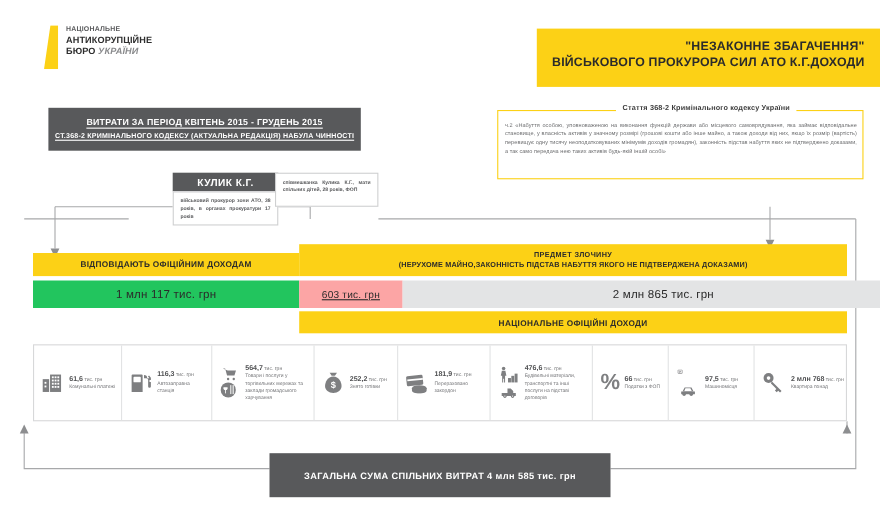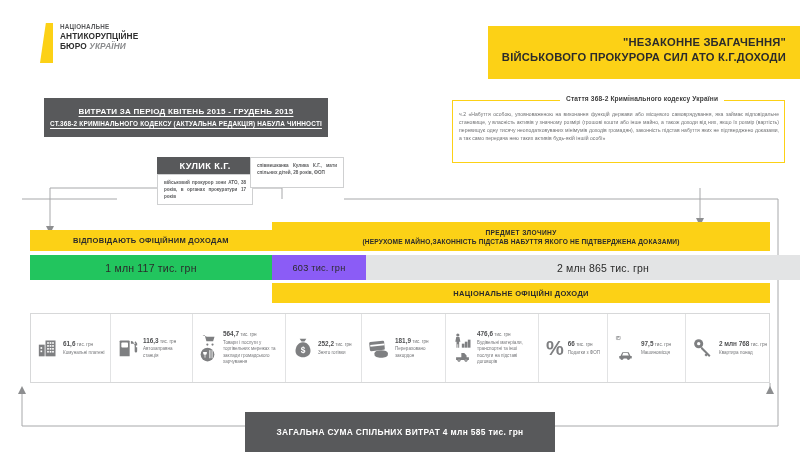--- a/index.html
+++ b/index.html
@@ -97,21 +97,21 @@
   #label-exceed {
     left: 272px; top: 283px; width: 498px; height: 20px;
     font-size: 7.5px;
   }
 
   .bar-value {
     position: absolute; display: flex; align-items: center; justify-content: center;
     font-size: 10.5px; color: #2b2b2b; letter-spacing: .2px; font-weight: 500;
   }
   #val-legal { left: 30px; top: 255px; width: 242px; height: 25px; background: #22c55e; }
-  #val-mid   { left: 272px; top: 255px; width: 94px; height: 25px; background: #8b5cf6; font-size: 9.2px; }
+  #val-mid   { left: 272px; top: 255px; width: 94px; height: 25px; background: #fca5a5; font-size: 9.2px; text-decoration: underline; }
   #val-crime { left: 366px; top: 255px; width: 474px; height: 25px; background: #e3e4e5; }
 
   
   #icon-panel {
     position: absolute; left: 30px; top: 313px; width: 740px; height: 70px;
     border: 1px solid #d7d8d9; background: #fff;
     display: flex;
   }
   .icell {
     flex: 0 0 auto; height: 100%;

